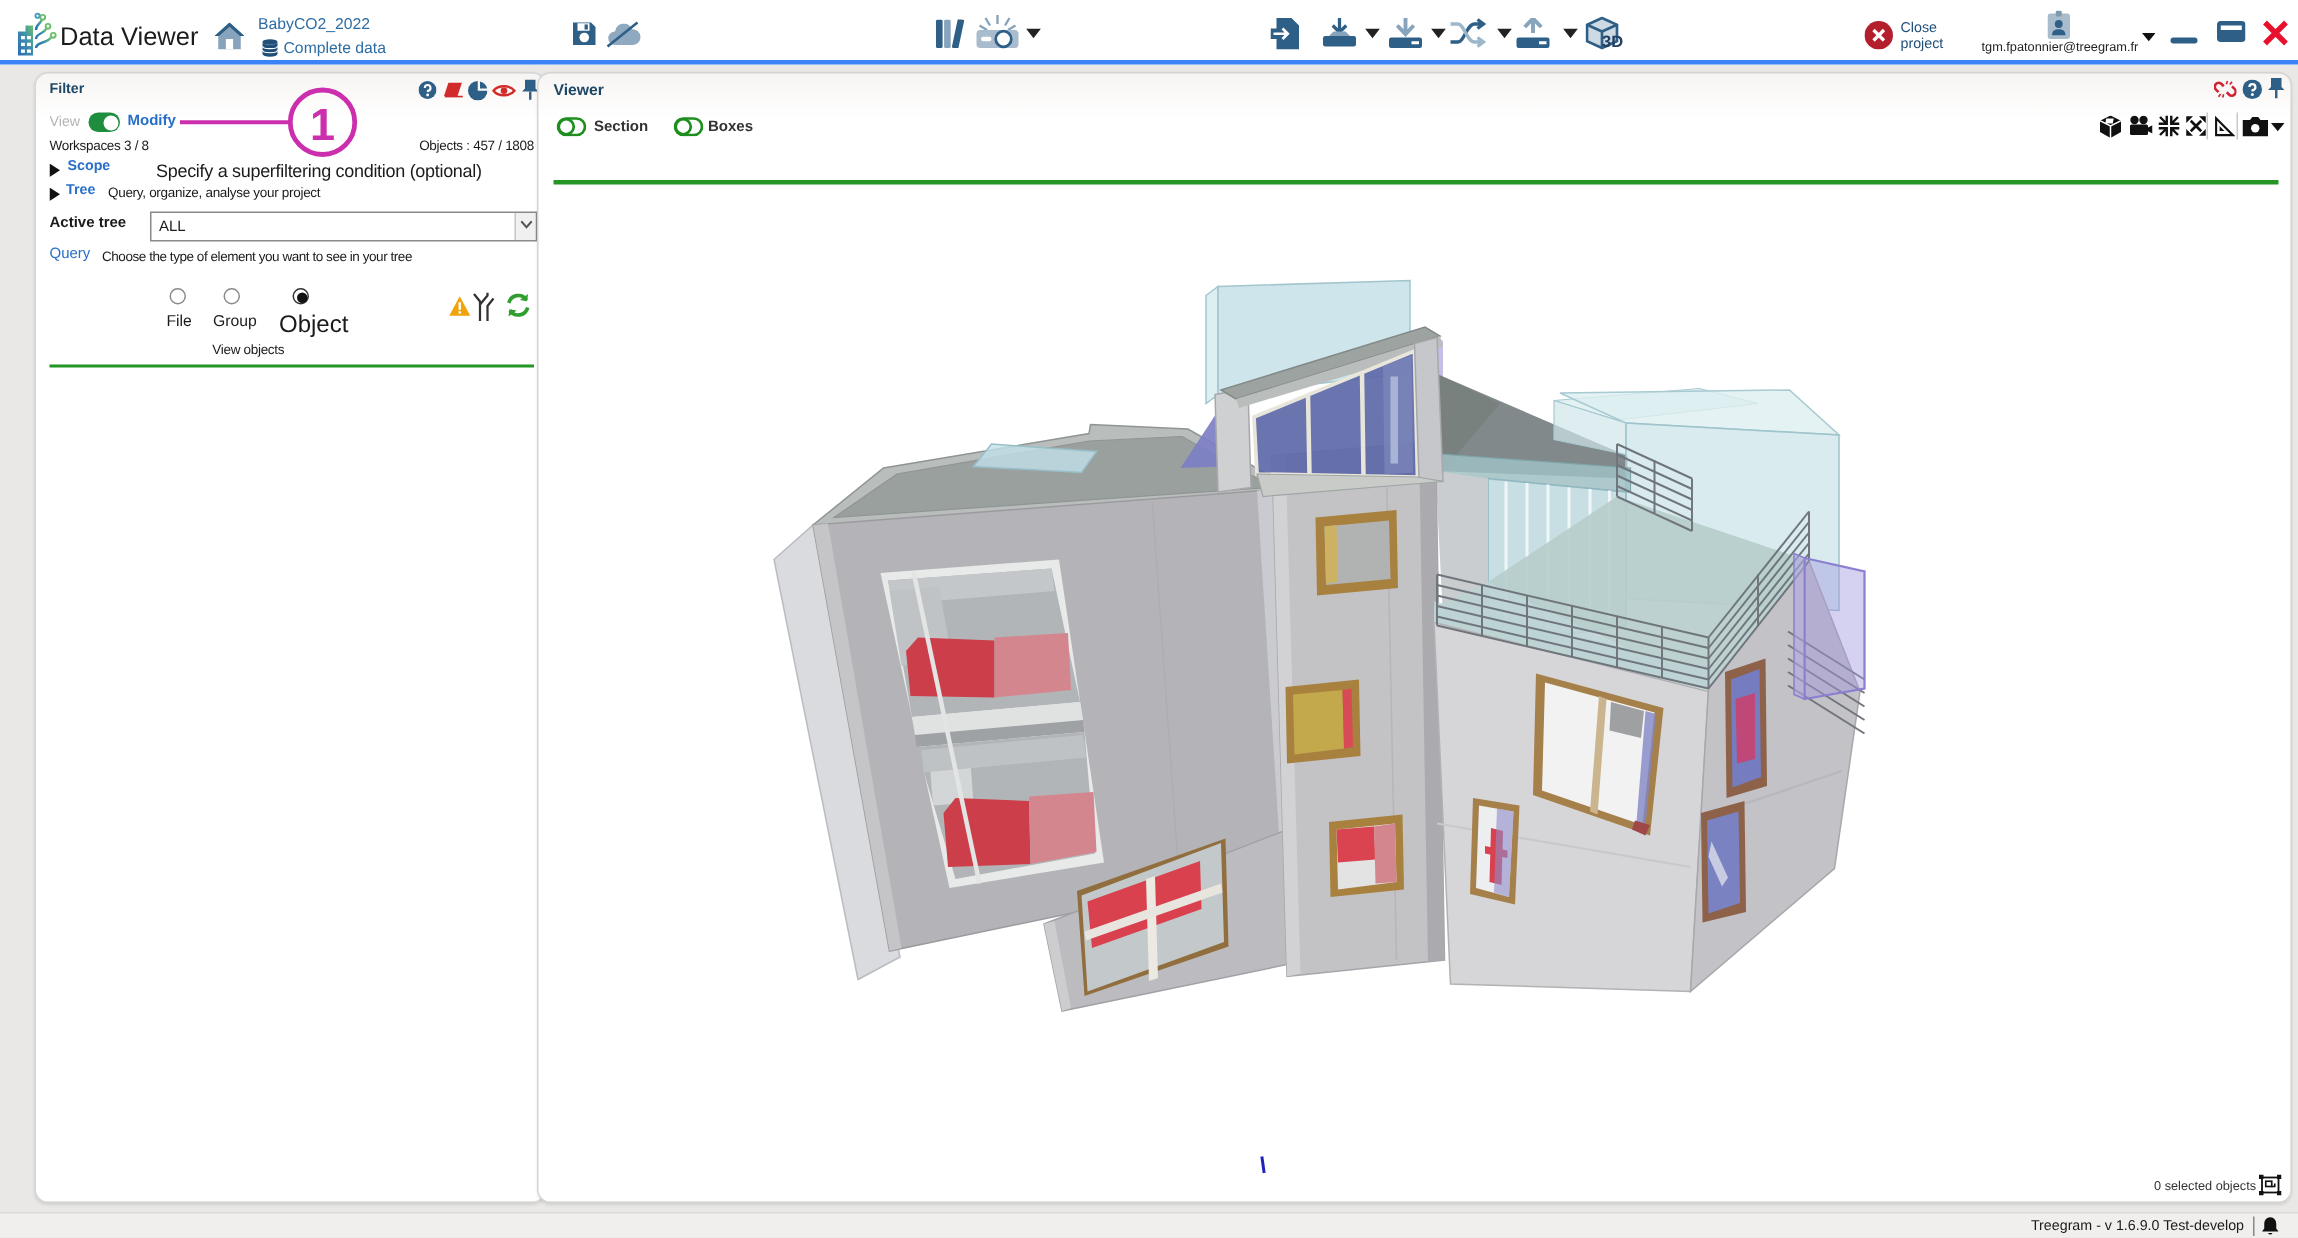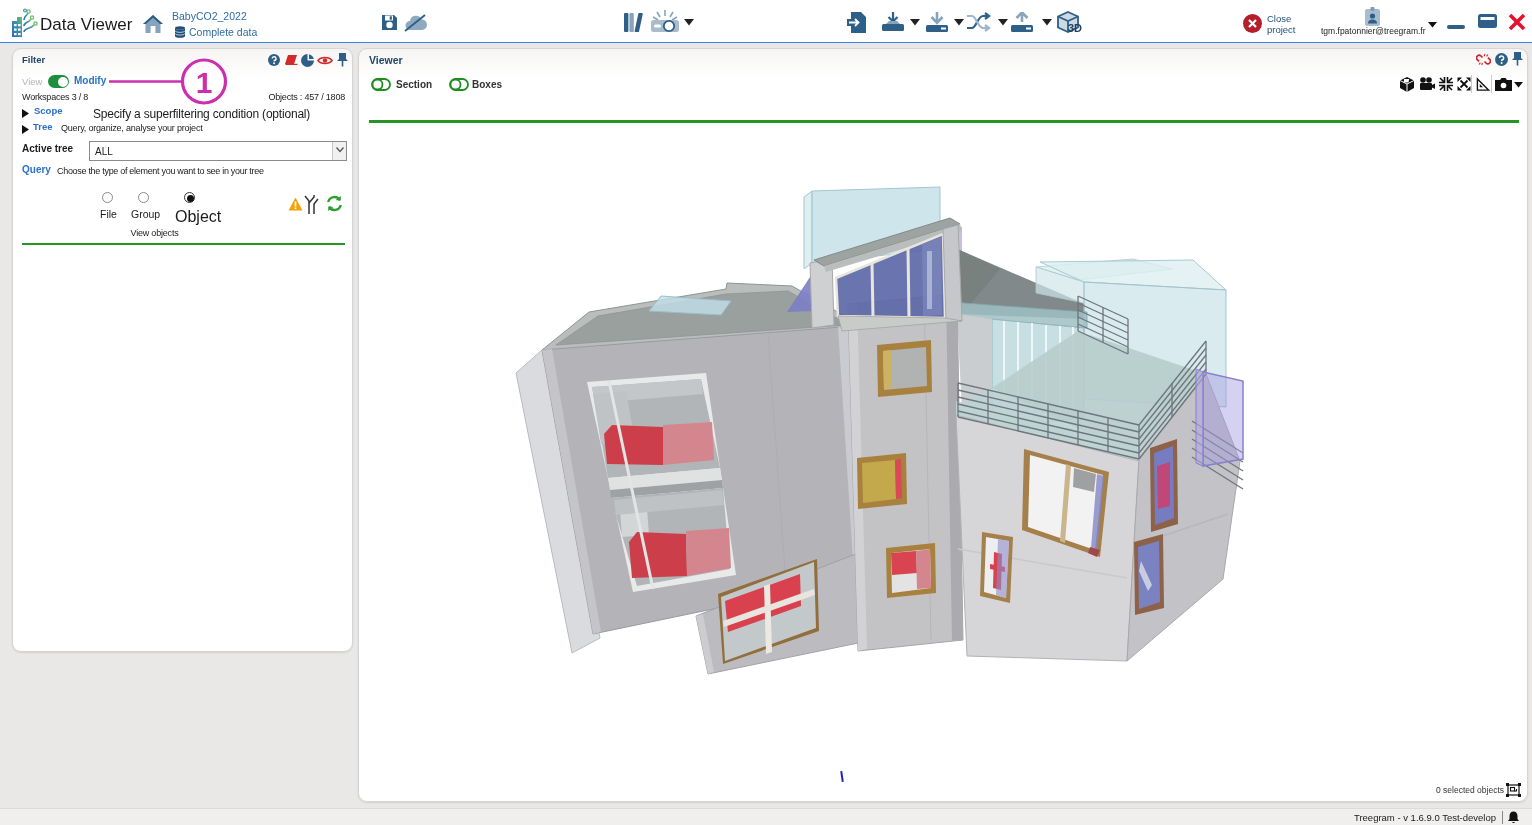--- a/index.html
+++ b/index.html
@@ -1,19 +1,19 @@
 <!DOCTYPE html>
 <html><head>
 <meta charset="utf-8">
 <style>
 * { margin:0; padding:0; box-sizing:border-box; }
 html,body { width:1532px; height:825px; font-family:"Liberation Sans", sans-serif; background:#e9e8e7; overflow:hidden; position:relative; }
 .abs { position:absolute; }
-#toolbar { position:absolute; left:0; top:0; width:1532px; height:43px; background:#fff; border-bottom:1px solid #3b82f6; }
-#lpanel { position:absolute; left:12px; top:48px; width:341px; height:604px; background:linear-gradient(#f7f5f3, #fff 30px); border:1px solid #d5d5d5; border-radius:9px; box-shadow:0 1px 2px rgba(0,0,0,0.10); }
+#toolbar { position:absolute; left:0; top:0; width:1532px; height:43px; background:#fff; border-bottom:3px solid #3b82f6; }
+#lpanel { position:absolute; left:23px; top:48px; width:341px; height:754px; background:linear-gradient(#f7f5f3, #fff 30px); border:1px solid #d5d5d5; border-radius:9px; box-shadow:0 1px 2px rgba(0,0,0,0.10); }
 #rpanel { position:absolute; left:358px; top:48px; width:1170px; height:754px; background:linear-gradient(#f7f5f3, #fff 30px); border:1px solid #d5d5d5; border-radius:9px; box-shadow:0 1px 2px rgba(0,0,0,0.10); overflow:hidden; }
 #statusbar { position:absolute; left:0; top:808px; width:1532px; height:17px; background:#f1efee; border-top:1px solid #dddbda;padding-left:40px; }
 svg { display:block; }
 .icon { position:absolute; }
 </style>
 </head>
 <body>
 
 <div id="toolbar">
 
@@ -218,21 +218,21 @@
   <div class="abs" style="left:9px;top:94px;font-size:10px;font-weight:bold;color:#1b1b1b;">Active tree</div>
   <div class="abs" style="left:76px;top:92px;width:258px;height:20px;background:#fff;border:1px solid #8a8a8a;">
     <div class="abs" style="left:5px;top:4px;font-size:10px;color:#1b1b1b;">ALL</div>
     <div class="abs" style="right:0;top:0;width:14px;height:18px;background:#f0f0f0;border-left:1px solid #c8c8c8;">
       <svg style="margin:5px auto 0;display:block;" width="8" height="6" viewBox="0 0 8 6">
           <path d="M0.5 0.5 L4 4.5 L7.5 0.5" stroke="#555" stroke-width="1.3" fill="none"></path>
         </svg>
     </div>
   </div>
 
-  <div class="abs" style="left:9px;top:115px;font-size:10px;font-weight:bold;color:#2970c8;">Query</div>
+  <div class="abs" style="left:9px;top:115px;font-size:10px;font-weight:normal;color:#2970c8;">Query</div>
   <div class="abs" style="left:44px;top:117px;font-size:9px;letter-spacing:-0.3px;color:#1b1b1b;">Choose the type of element you want to see in your tree</div>
 
   <div class="abs" style="left:89px;top:143px;width:11px;height:11px;border:1px solid #8a8a8a;border-radius:50%;background:#fff;"></div>
   <div class="abs" style="left:125px;top:143px;width:11px;height:11px;border:1px solid #8a8a8a;border-radius:50%;background:#fff;"></div>
   <div class="abs" style="left:171px;top:143px;width:11px;height:11px;border:1px solid #333;border-radius:50%;background:#fff;">
     <div class="abs" style="left:2px;top:2px;width:7px;height:7px;border-radius:50%;background:#111;"></div>
   </div>
   <div class="abs" style="left:87px;top:159px;font-size:10.5px;color:#1b1b1b;">File</div>
   <div class="abs" style="left:118px;top:159px;font-size:10.5px;color:#1b1b1b;">Group</div>
   <div class="abs" style="left:162px;top:159px;font-size:16px;color:#1b1b1b;text-align:center;">Object</div>

